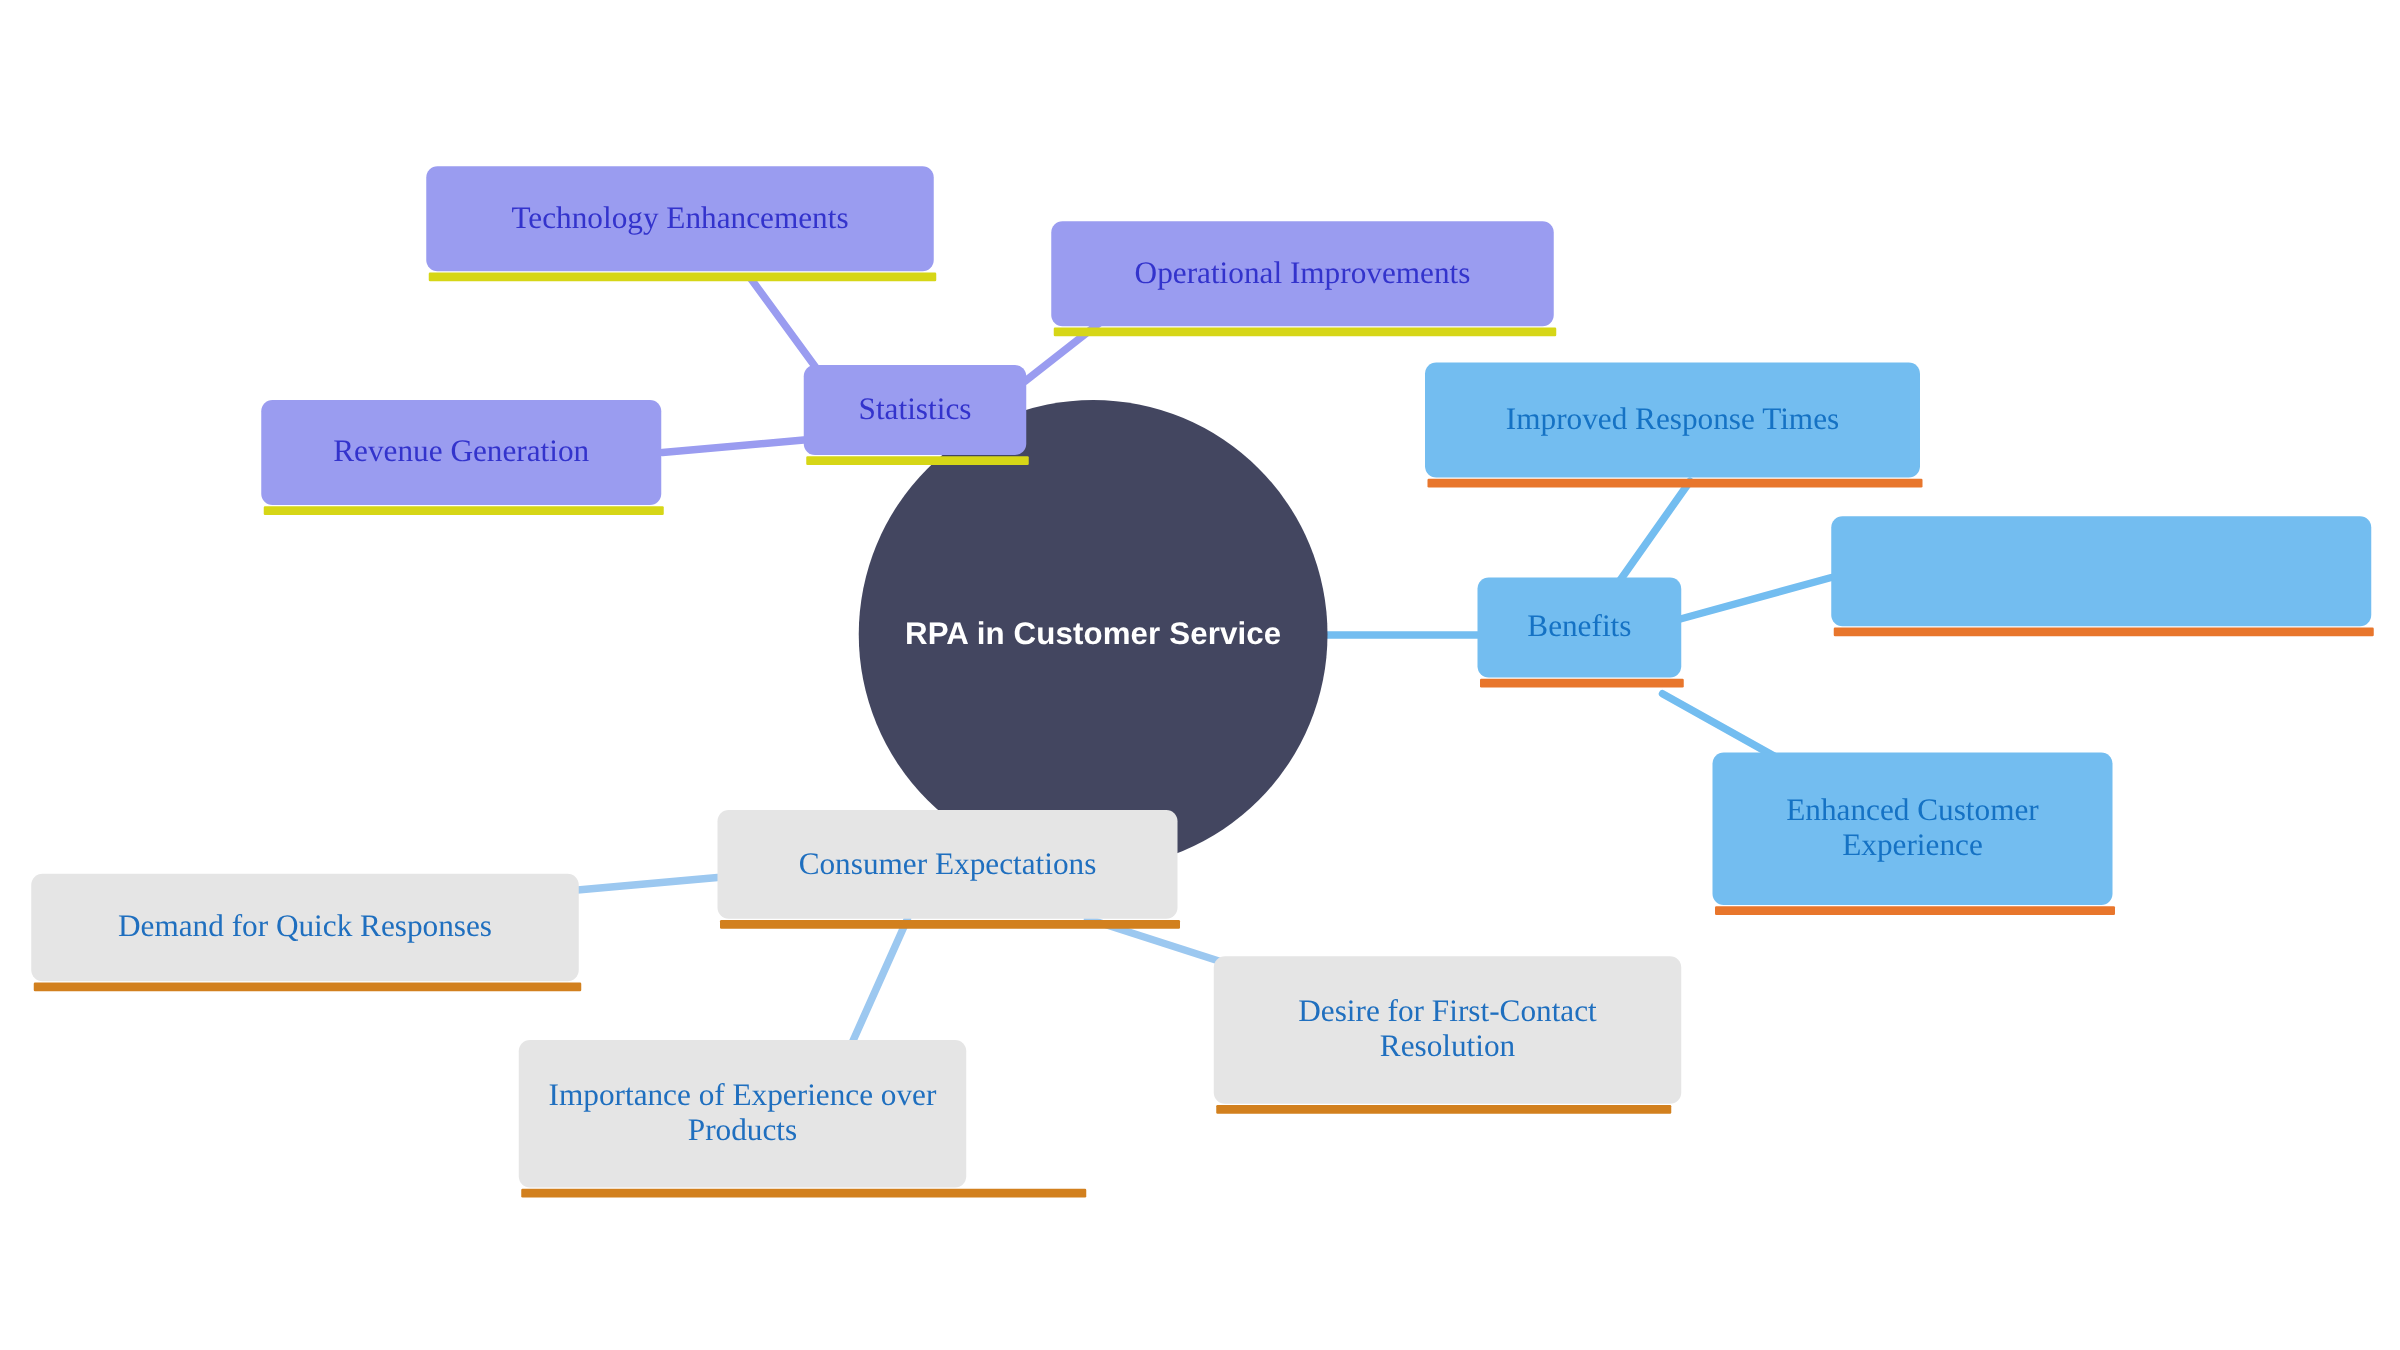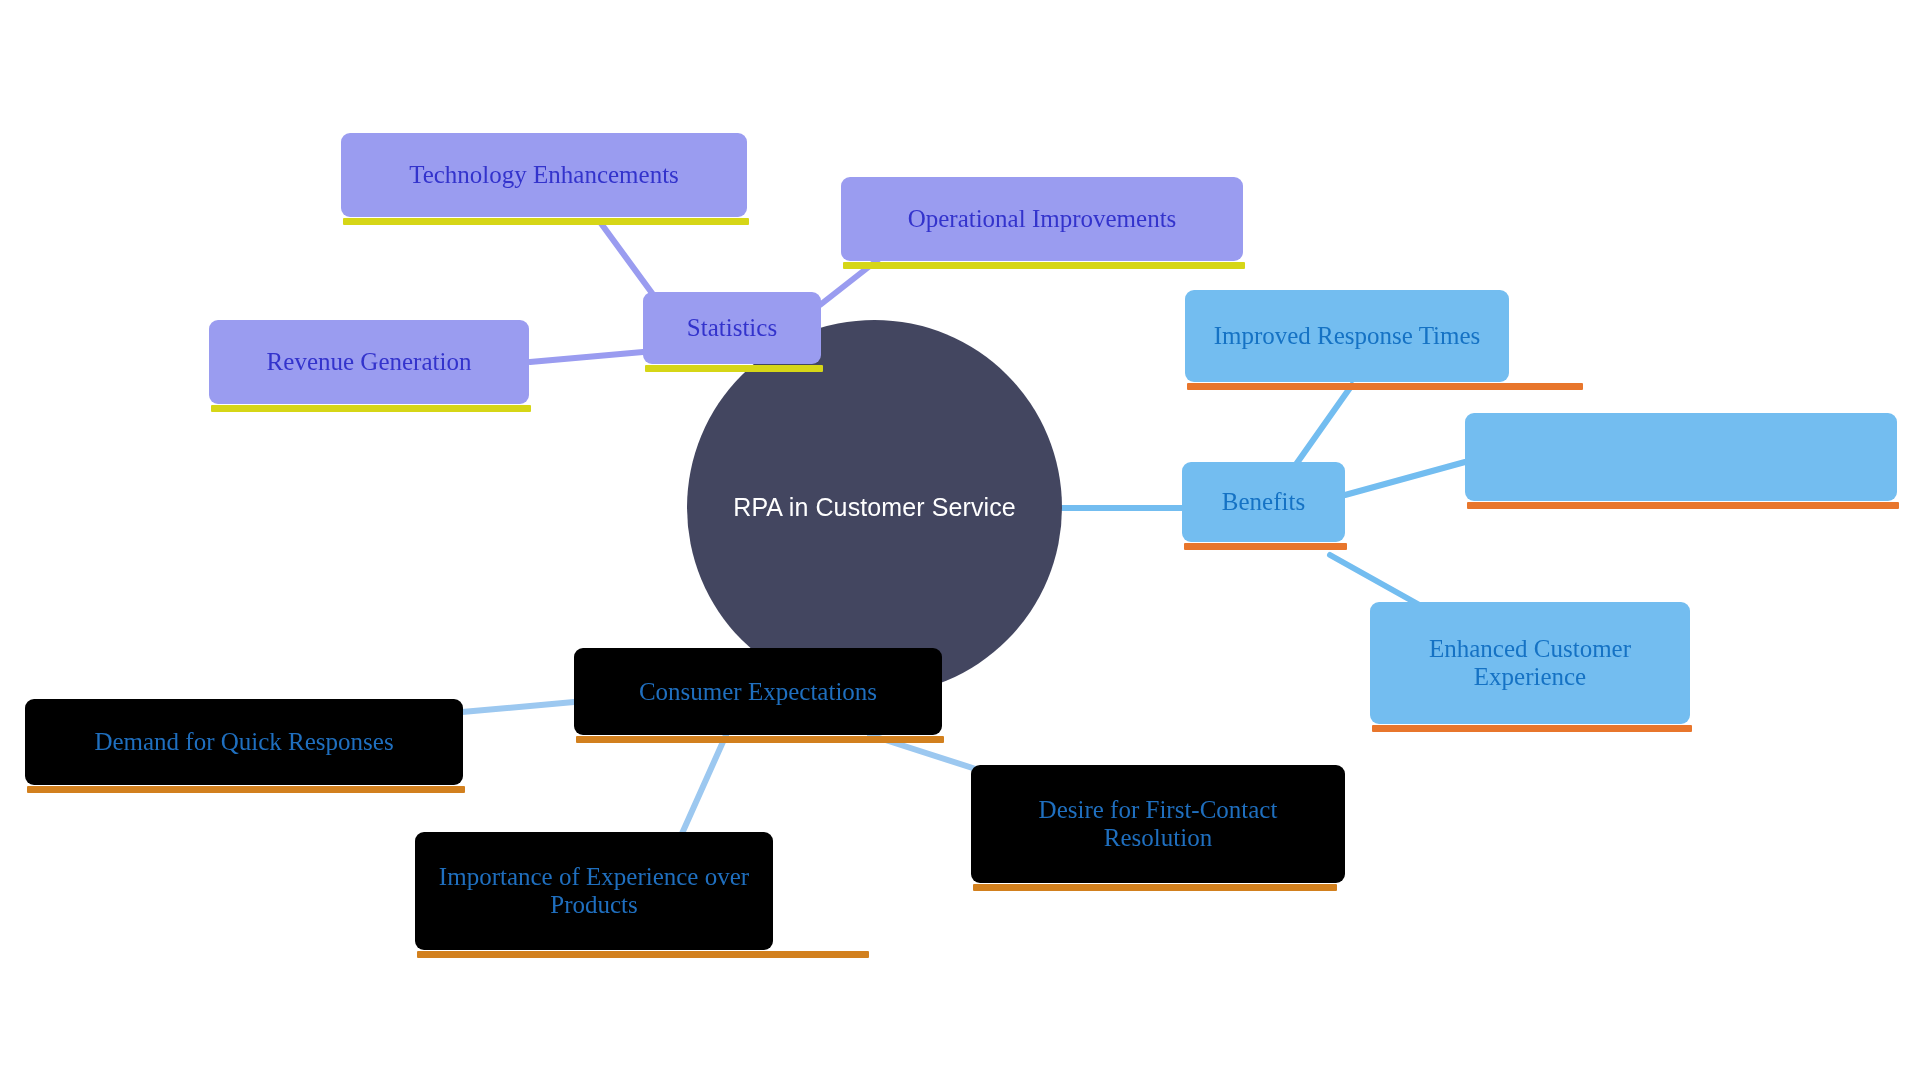--- a/index.html
+++ b/index.html
@@ -37,21 +37,21 @@
     display: flex;
     align-items: center;
     justify-content: center;
     border-radius: 50%;
     box-sizing: border-box;
     z-index: 5;
   }
   .root-label {
     color: #ffffff;
     font-size: 25px;
-    font-weight: 400;
+    font-weight: 700;
     letter-spacing: 0.1px;
     text-align: center;
     white-space: nowrap;
   }
 
   
   .node {
     position: absolute;
     box-sizing: border-box;
     display: flex;
@@ -84,21 +84,21 @@
     background: #9a9cf0;
   }
   .node.purple .node-label {
     color: #3333cc;
   }
   .node.purple .accent {
     background: #d6d617;
   }
 
   .node.blue-light {
-    background: #000000;
+    background: #e5e5e5;
   }
   .node.blue-light .node-label {
     color: #1f6fbf;
   }
   .node.blue-light .accent {
     background: #d2801e;
   }
 
   .node.blue-mid {
     background: #73bdf0;
@@ -164,21 +164,21 @@
   <div class="node purple" style="left:209px; top:320px; width:320px; height:84px;align-items:center;">
     <span class="node-label">Revenue Generation</span>
     <span class="accent" style="width:320px;"></span>
   </div>
 
   <div class="node blue-mid" style="left:1182px; top:462px; width:163px; height:80px;">
     <span class="node-label">Benefits</span>
     <span class="accent" style="width:163px;"></span>
   </div>
 
-  <div class="node blue-mid" style="left:1185px; top:290px; width:324px; height:92px;">
+  <div class="node blue-mid" style="left:1140px; top:290px; width:396px; height:92px;">
     <span class="node-label">Improved Response Times</span>
     <span class="accent" style="width:396px;"></span>
   </div>
 
   <div class="node blue-mid" style="left:1465px; top:413px; width:432px; height:88px;">
     <span class="accent" style="width:432px;"></span>
   </div>
 
   <div class="node blue-mid" style="left:1370px; top:602px; width:320px; height:122px;">
     <span class="node-label">Enhanced Customer

